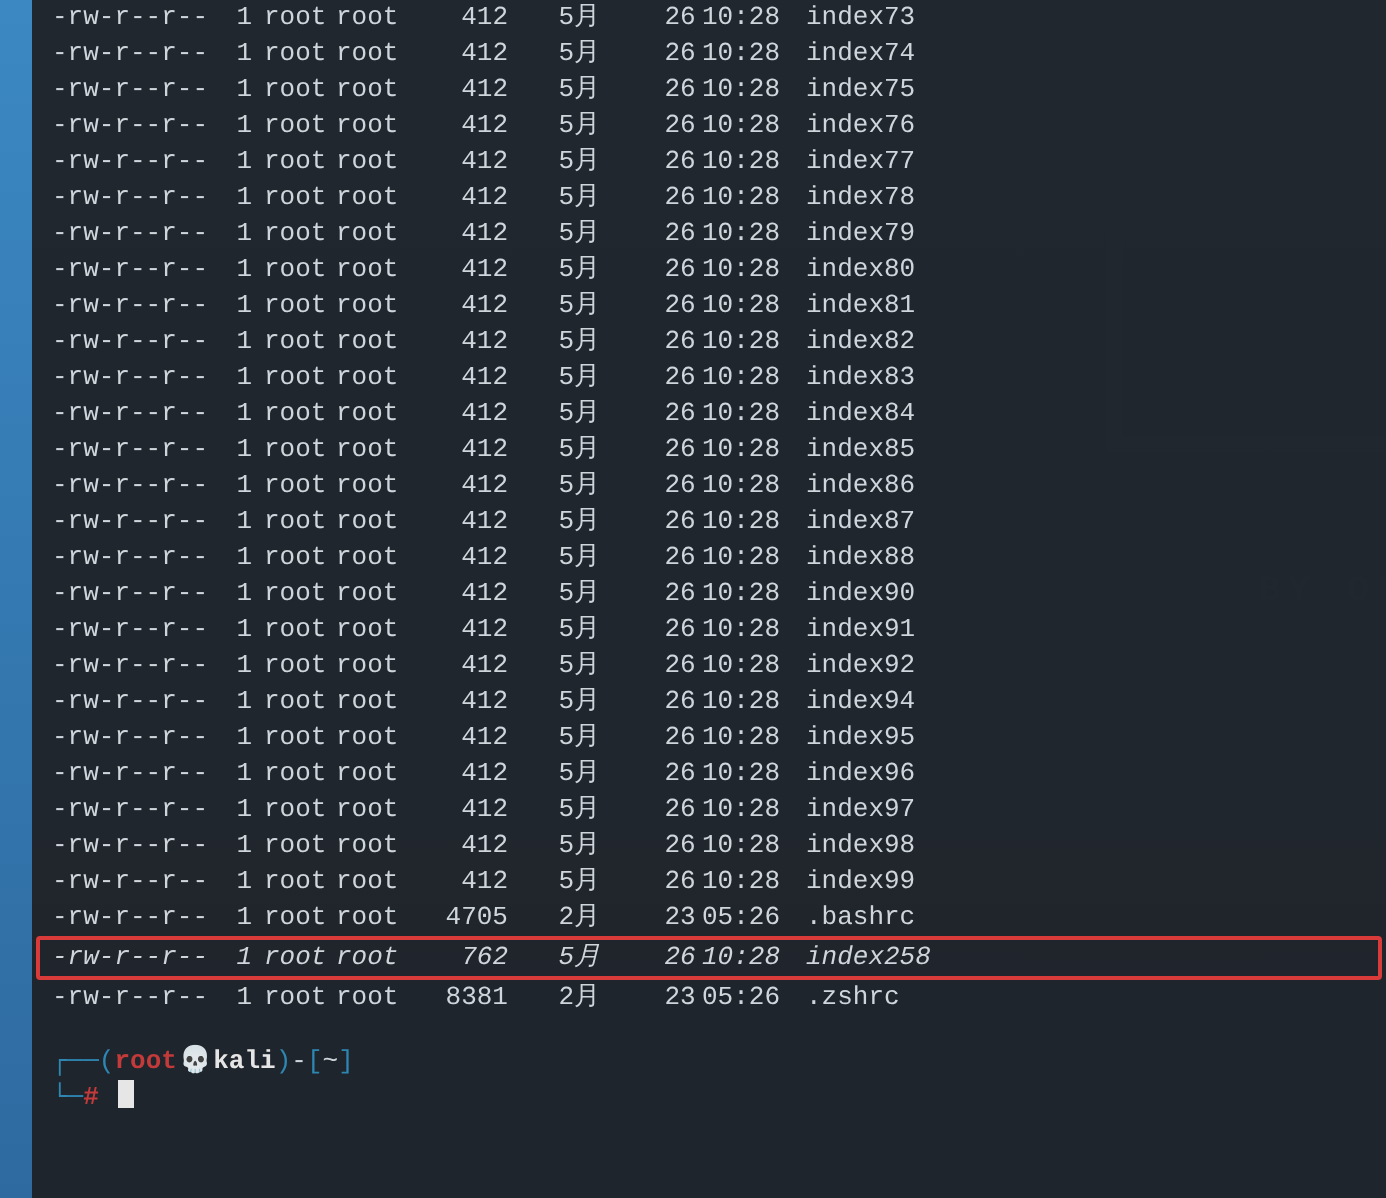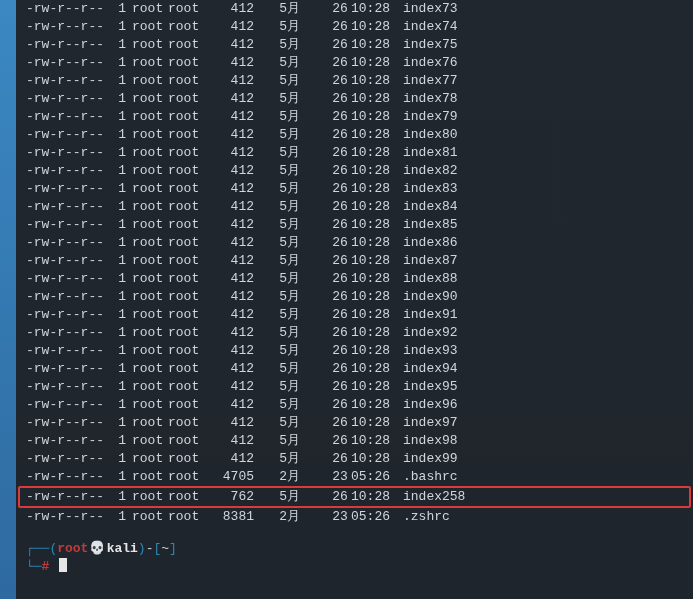--- a/index.html
+++ b/index.html
@@ -73,20 +73,21 @@
   .col-size   { display: inline-block; width: 46px; text-align: right; margin-right: 18px; }
   .col-month  { display: inline-block; width: 28px; text-align: right; }
   .col-day    { display: inline-block; width: 22px; text-align: center; margin-left: 29px; }
   .col-time   { display: inline-block; width: 46px; margin-right: 6px; }
   .col-name   { display: inline-block; }
   .highlight-box {
     border: 2px solid #d93a3a;
     margin: 0 -8px;
     padding: 0 6px;
     border-radius: 2px;
+    font-style: italic;
   }
   .prompt {
     display: block;
     margin-top: 14px;
     line-height: 18px;
   }
   .pline1-open  { color: #2e86b3; }
   .pline1-user  { color: #c33a3a; font-weight: bold; }
   .pline1-skull { color: #cfd6db; margin: 0 1px; }
   .pline1-host  { color: #e5e5e5; font-weight: bold; }
@@ -131,21 +132,20 @@
       <span class="ls-row"><span class="col-perm">-rw-r--r--</span><span class="col-links">1</span><span class="col-owner">root</span><span class="col-group">root</span><span class="col-size">412</span><span class="col-month">5月</span><span class="col-day">26</span><span class="col-time">10:28</span><span class="col-name">index82</span></span>
       <span class="ls-row"><span class="col-perm">-rw-r--r--</span><span class="col-links">1</span><span class="col-owner">root</span><span class="col-group">root</span><span class="col-size">412</span><span class="col-month">5月</span><span class="col-day">26</span><span class="col-time">10:28</span><span class="col-name">index83</span></span>
       <span class="ls-row"><span class="col-perm">-rw-r--r--</span><span class="col-links">1</span><span class="col-owner">root</span><span class="col-group">root</span><span class="col-size">412</span><span class="col-month">5月</span><span class="col-day">26</span><span class="col-time">10:28</span><span class="col-name">index84</span></span>
       <span class="ls-row"><span class="col-perm">-rw-r--r--</span><span class="col-links">1</span><span class="col-owner">root</span><span class="col-group">root</span><span class="col-size">412</span><span class="col-month">5月</span><span class="col-day">26</span><span class="col-time">10:28</span><span class="col-name">index85</span></span>
       <span class="ls-row"><span class="col-perm">-rw-r--r--</span><span class="col-links">1</span><span class="col-owner">root</span><span class="col-group">root</span><span class="col-size">412</span><span class="col-month">5月</span><span class="col-day">26</span><span class="col-time">10:28</span><span class="col-name">index86</span></span>
       <span class="ls-row"><span class="col-perm">-rw-r--r--</span><span class="col-links">1</span><span class="col-owner">root</span><span class="col-group">root</span><span class="col-size">412</span><span class="col-month">5月</span><span class="col-day">26</span><span class="col-time">10:28</span><span class="col-name">index87</span></span>
       <span class="ls-row"><span class="col-perm">-rw-r--r--</span><span class="col-links">1</span><span class="col-owner">root</span><span class="col-group">root</span><span class="col-size">412</span><span class="col-month">5月</span><span class="col-day">26</span><span class="col-time">10:28</span><span class="col-name">index88</span></span>
       <span class="ls-row"><span class="col-perm">-rw-r--r--</span><span class="col-links">1</span><span class="col-owner">root</span><span class="col-group">root</span><span class="col-size">412</span><span class="col-month">5月</span><span class="col-day">26</span><span class="col-time">10:28</span><span class="col-name">index90</span></span>
       <span class="ls-row"><span class="col-perm">-rw-r--r--</span><span class="col-links">1</span><span class="col-owner">root</span><span class="col-group">root</span><span class="col-size">412</span><span class="col-month">5月</span><span class="col-day">26</span><span class="col-time">10:28</span><span class="col-name">index91</span></span>
       <span class="ls-row"><span class="col-perm">-rw-r--r--</span><span class="col-links">1</span><span class="col-owner">root</span><span class="col-group">root</span><span class="col-size">412</span><span class="col-month">5月</span><span class="col-day">26</span><span class="col-time">10:28</span><span class="col-name">index92</span></span>
-      <span class="ls-row"><span class="col-perm">-rw-r--r--</span><span class="col-links">1</span><span class="col-owner">root</span><span class="col-group">root</span><span class="col-size">412</span><span class="col-month">5月</span><span class="col-day">26</span><span class="col-time">10:28</span><span class="col-name">index93</span></span>
       <span class="ls-row"><span class="col-perm">-rw-r--r--</span><span class="col-links">1</span><span class="col-owner">root</span><span class="col-group">root</span><span class="col-size">412</span><span class="col-month">5月</span><span class="col-day">26</span><span class="col-time">10:28</span><span class="col-name">index94</span></span>
       <span class="ls-row"><span class="col-perm">-rw-r--r--</span><span class="col-links">1</span><span class="col-owner">root</span><span class="col-group">root</span><span class="col-size">412</span><span class="col-month">5月</span><span class="col-day">26</span><span class="col-time">10:28</span><span class="col-name">index95</span></span>
       <span class="ls-row"><span class="col-perm">-rw-r--r--</span><span class="col-links">1</span><span class="col-owner">root</span><span class="col-group">root</span><span class="col-size">412</span><span class="col-month">5月</span><span class="col-day">26</span><span class="col-time">10:28</span><span class="col-name">index96</span></span>
       <span class="ls-row"><span class="col-perm">-rw-r--r--</span><span class="col-links">1</span><span class="col-owner">root</span><span class="col-group">root</span><span class="col-size">412</span><span class="col-month">5月</span><span class="col-day">26</span><span class="col-time">10:28</span><span class="col-name">index97</span></span>
       <span class="ls-row"><span class="col-perm">-rw-r--r--</span><span class="col-links">1</span><span class="col-owner">root</span><span class="col-group">root</span><span class="col-size">412</span><span class="col-month">5月</span><span class="col-day">26</span><span class="col-time">10:28</span><span class="col-name">index98</span></span>
       <span class="ls-row"><span class="col-perm">-rw-r--r--</span><span class="col-links">1</span><span class="col-owner">root</span><span class="col-group">root</span><span class="col-size">412</span><span class="col-month">5月</span><span class="col-day">26</span><span class="col-time">10:28</span><span class="col-name">index99</span></span>
       <span class="ls-row"><span class="col-perm">-rw-r--r--</span><span class="col-links">1</span><span class="col-owner">root</span><span class="col-group">root</span><span class="col-size">4705</span><span class="col-month">2月</span><span class="col-day">23</span><span class="col-time">05:26</span><span class="col-name">.bashrc</span></span>
       <span class="ls-row highlight-box"><span class="col-perm">-rw-r--r--</span><span class="col-links">1</span><span class="col-owner">root</span><span class="col-group">root</span><span class="col-size">762</span><span class="col-month">5月</span><span class="col-day">26</span><span class="col-time">10:28</span><span class="col-name">index258</span></span>
       <span class="ls-row"><span class="col-perm">-rw-r--r--</span><span class="col-links">1</span><span class="col-owner">root</span><span class="col-group">root</span><span class="col-size">8381</span><span class="col-month">2月</span><span class="col-day">23</span><span class="col-time">05:26</span><span class="col-name">.zshrc</span></span>
     </div>

